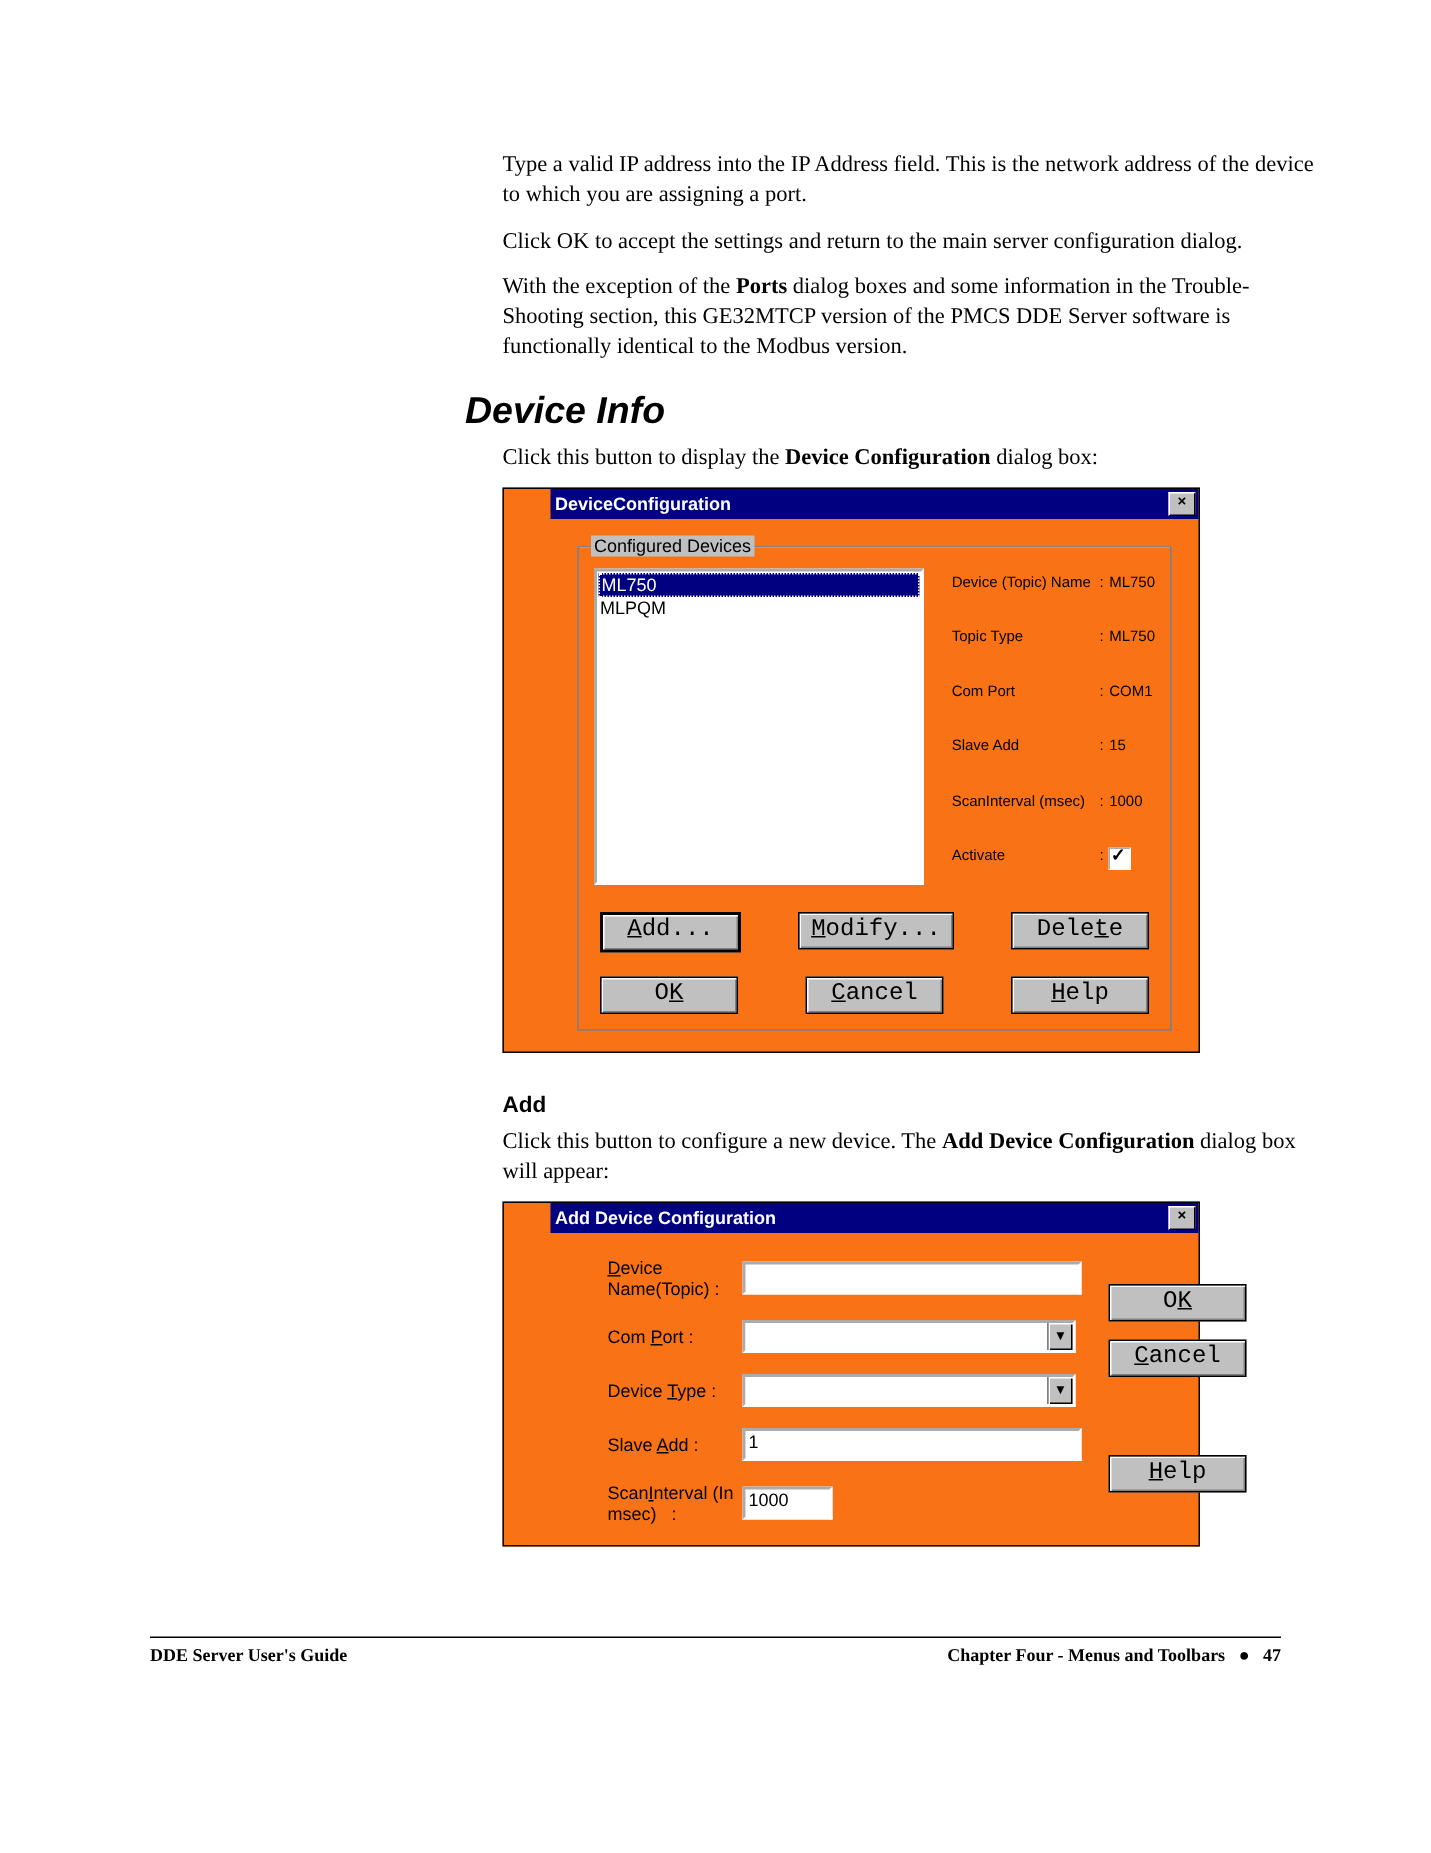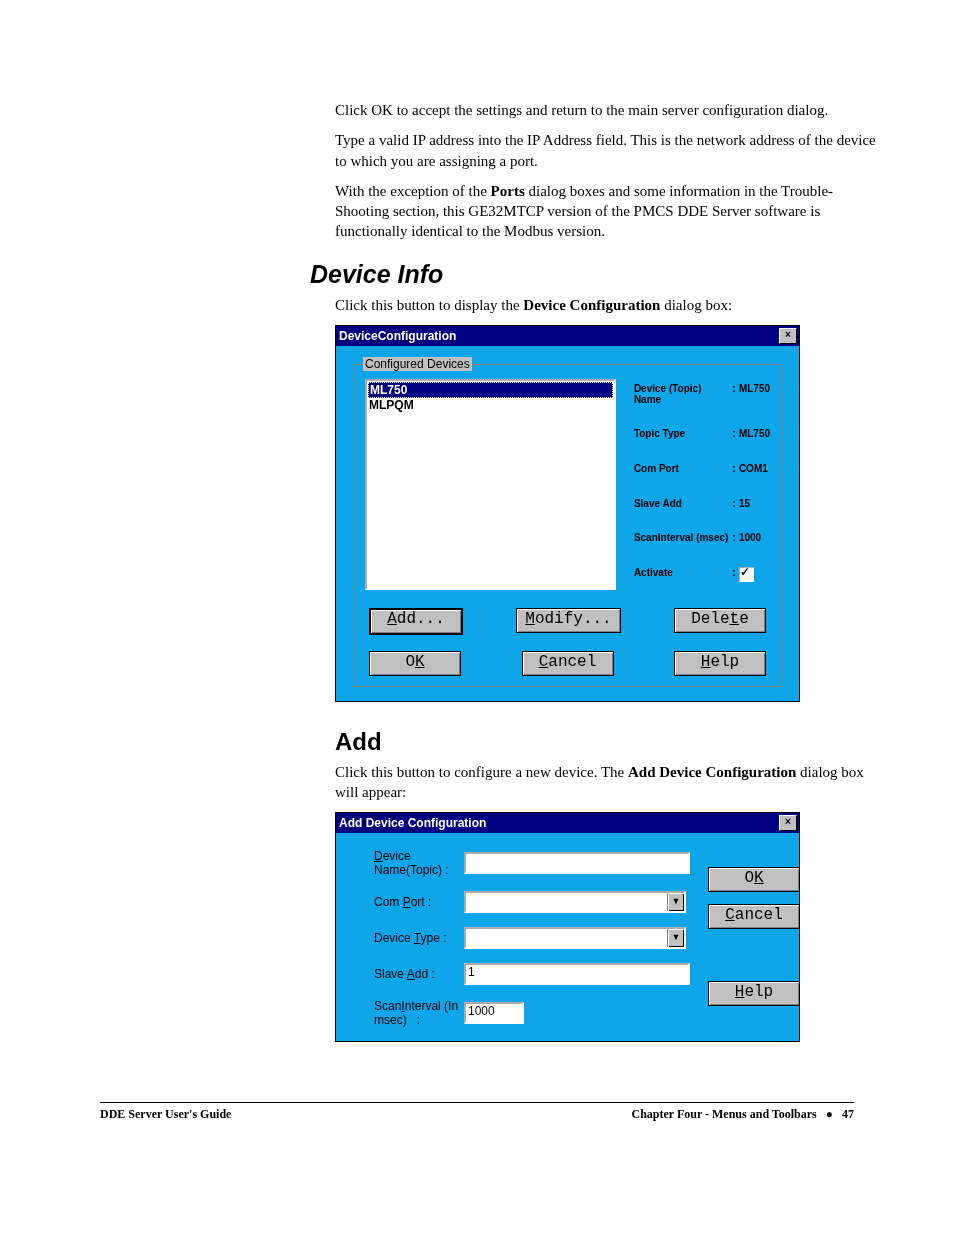--- a/index.html
+++ b/index.html
@@ -24,34 +24,35 @@
   .section-head {
     font-family: Arial, Helvetica, sans-serif;
     font-style: italic;
     font-weight: bold;
     font-size: 25px;
     margin: 18px 0 6px 210px;
   }
   .sub-head {
     font-family: Arial, Helvetica, sans-serif;
     font-weight: bold;
-    font-size: 24px;
+    font-size: 15px;
     margin: 26px 0 6px 235px;
   }
   .bold { font-weight: bold; }
 
   
   .dialog {
     margin-left: 235px;
     border: 1px solid #000;
-    background: #0ea5e9;
+    background: #f97316;
     font-family: "MS Sans Serif", Tahoma, Arial, sans-serif;
     font-size: 12px;
     color: #000;
     box-sizing: border-box;
+    padding-left: 31px;
   }
   .titlebar {
     background: #000080;
     color: #fff;
     display: flex;
     align-items: center;
     justify-content: space-between;
     padding: 1px 2px 1px 3px;
     font-weight: bold;
     height: 18px;
@@ -228,41 +229,41 @@
   .footer .left { font-weight: bold; }
   .footer .right { font-weight: bold; }
   .footer .pnum { font-weight: bold; }
   .dot { padding: 0 6px; font-weight: normal; }
 </style>
 </head>
 <body>
 
 <div class="page">
 
+  <p class="para">Type a valid IP address into the IP Address field. This is the network address of the device to which you are assigning a port.</p>
   <p class="para">Click OK to accept the settings and return to the main server configuration dialog.</p>
-  <p class="para">Type a valid IP address into the IP Address field. This is the network address of the device to which you are assigning a port.</p>
   <p class="para">
     <span>With the exception of the </span><span class="bold">Ports</span><span> dialog boxes and some information in the Trouble-Shooting section, this GE32MTCP version of the PMCS DDE Server software is functionally identical to the Modbus version.</span>
   </p>
 
   <h3 class="section-head">Device Info</h3>
 
   <p class="para">
     <span>Click this button to display the </span><span class="bold">Device Configuration</span><span> dialog box:</span>
   </p>
 
   <div class="dialog" style="width:465px;">
     <div class="titlebar">
       <span>DeviceConfiguration</span>
       <div class="close-btn">×</div>
     </div>
     <div class="dlg-body">
       <div class="groupbox">
         <span class="groupbox-label">Configured  Devices</span>
-        <div style="display:flex; gap:18px;font-weight:bold;">
+        <div style="display:flex; gap:18px;">
           <div class="listbox">
             <div class="list-item selected">ML750</div>
             <div class="list-item">MLPQM</div>
           </div>
           <div class="info-grid">
             <div>Device (Topic) Name</div>
             <div class="sep">:</div>
             <div>ML750</div>
 
             <div>Topic Type</div>

